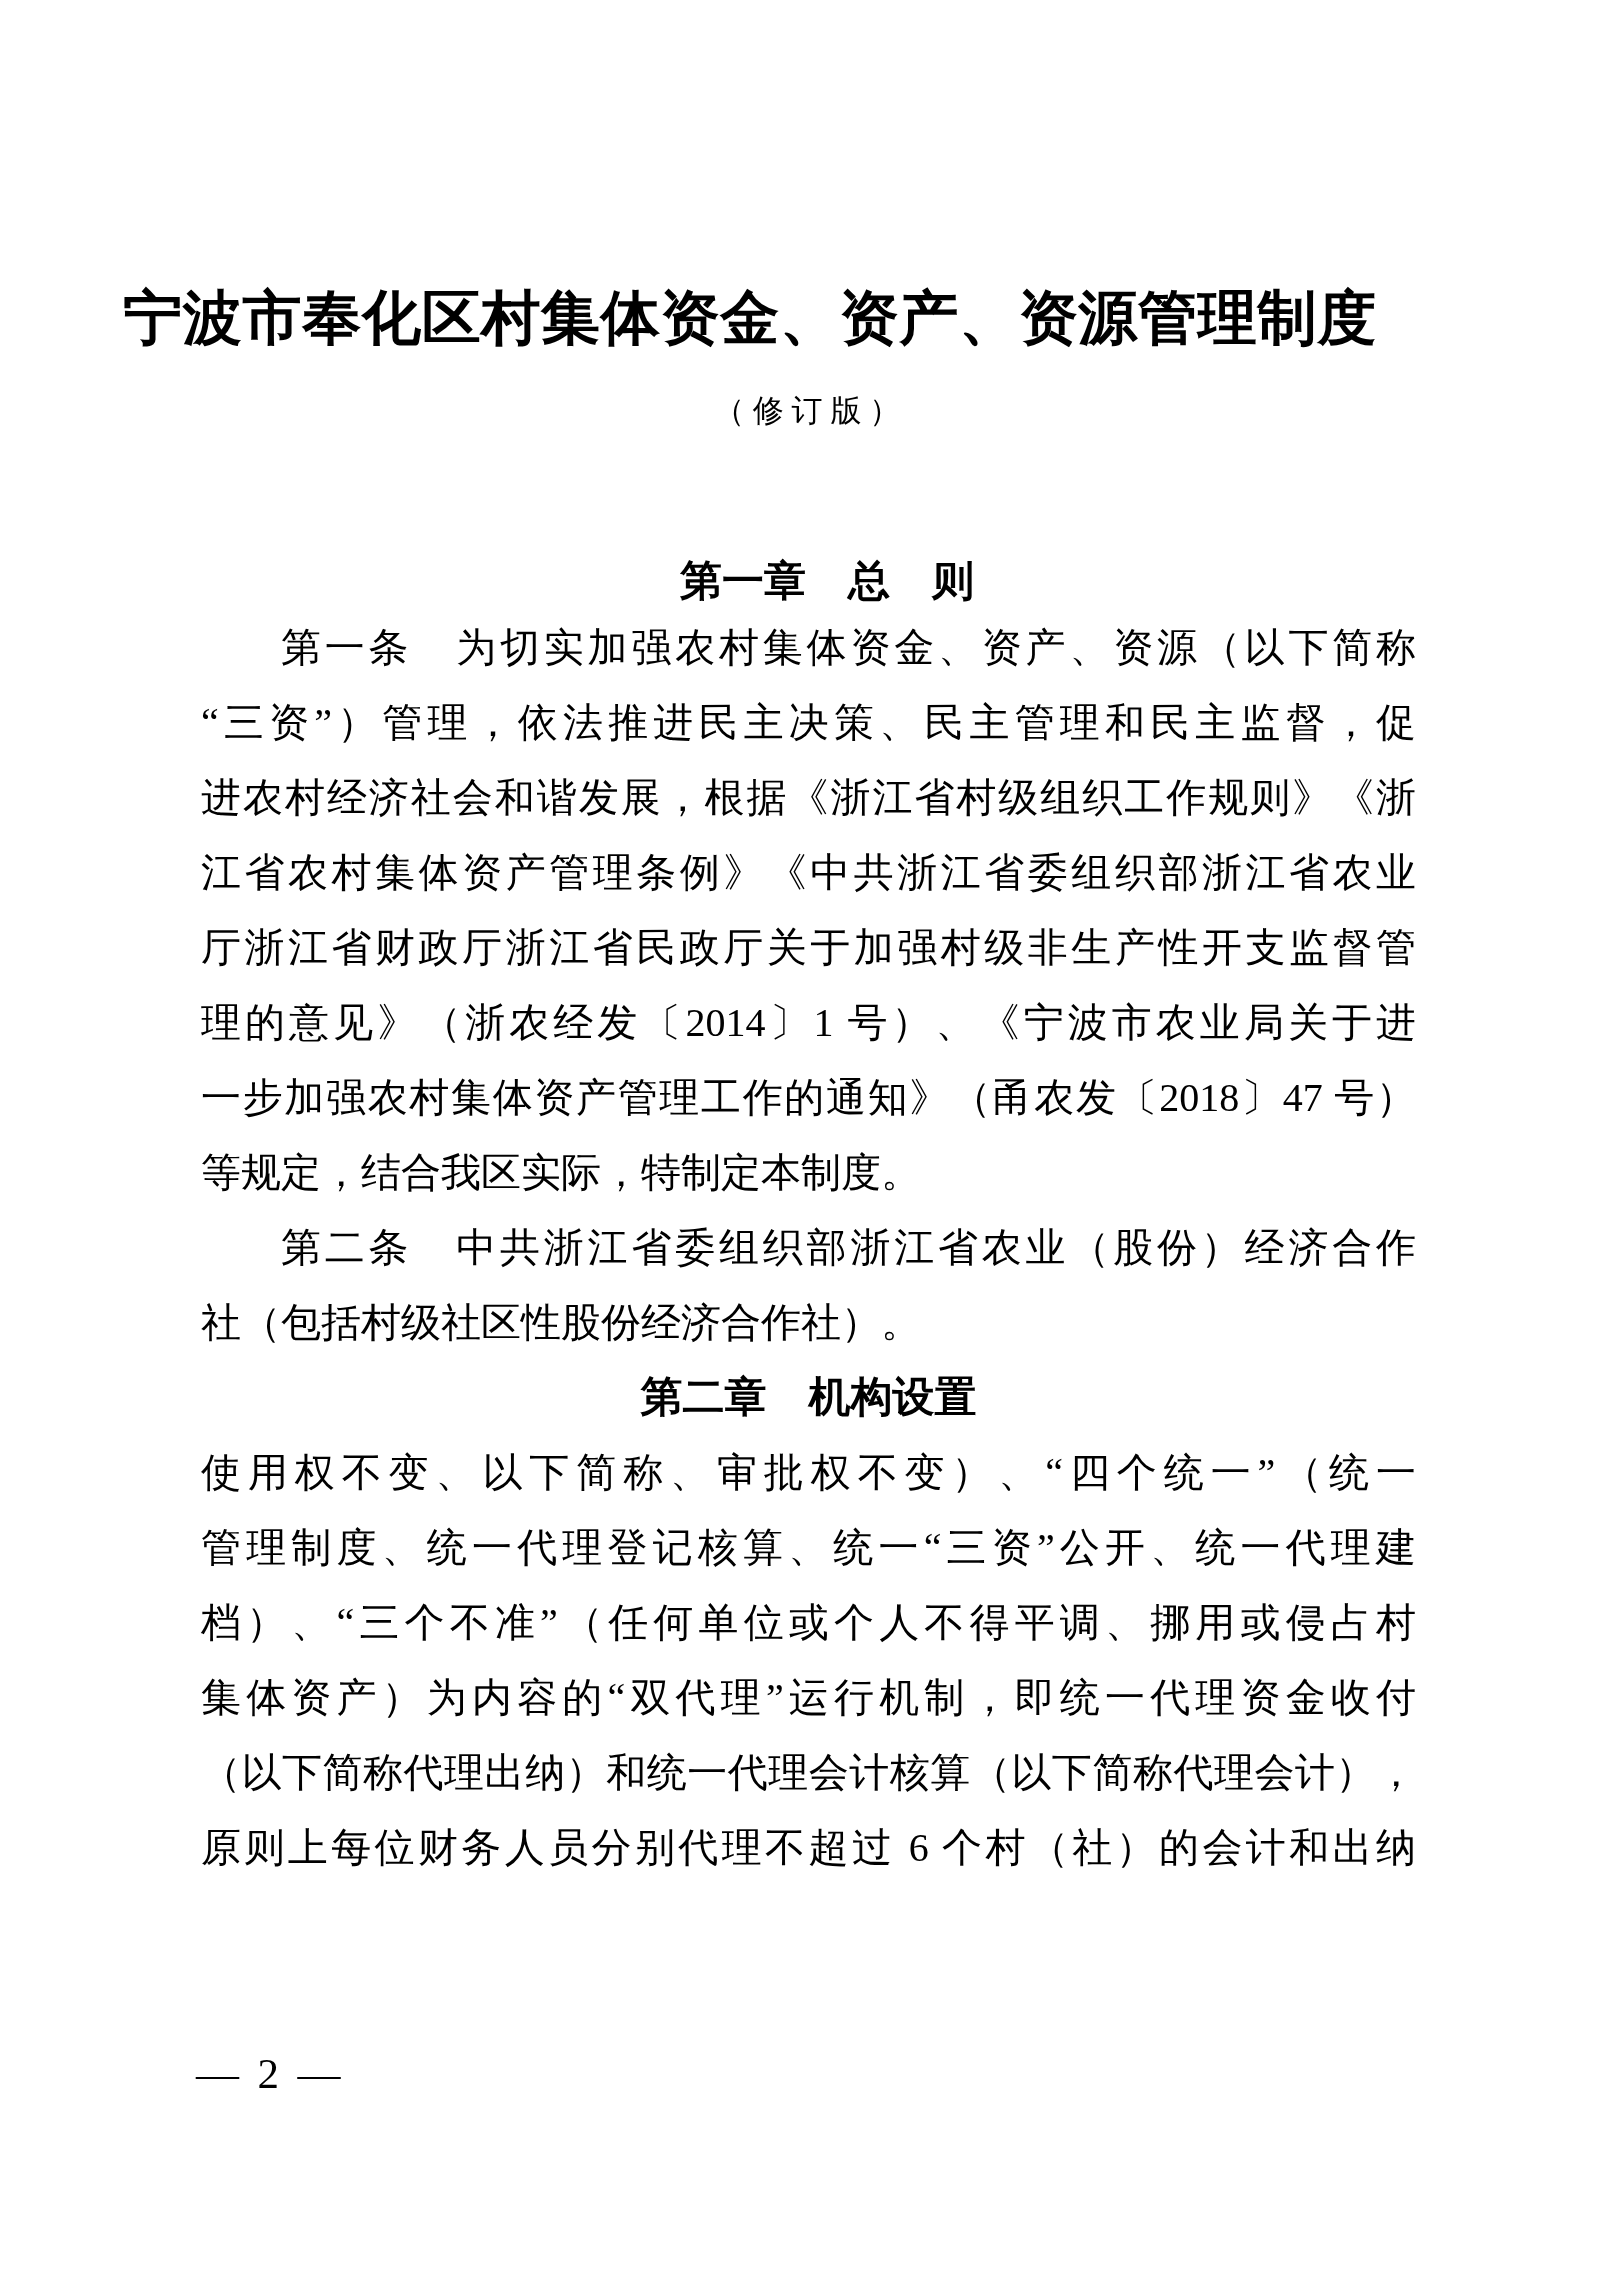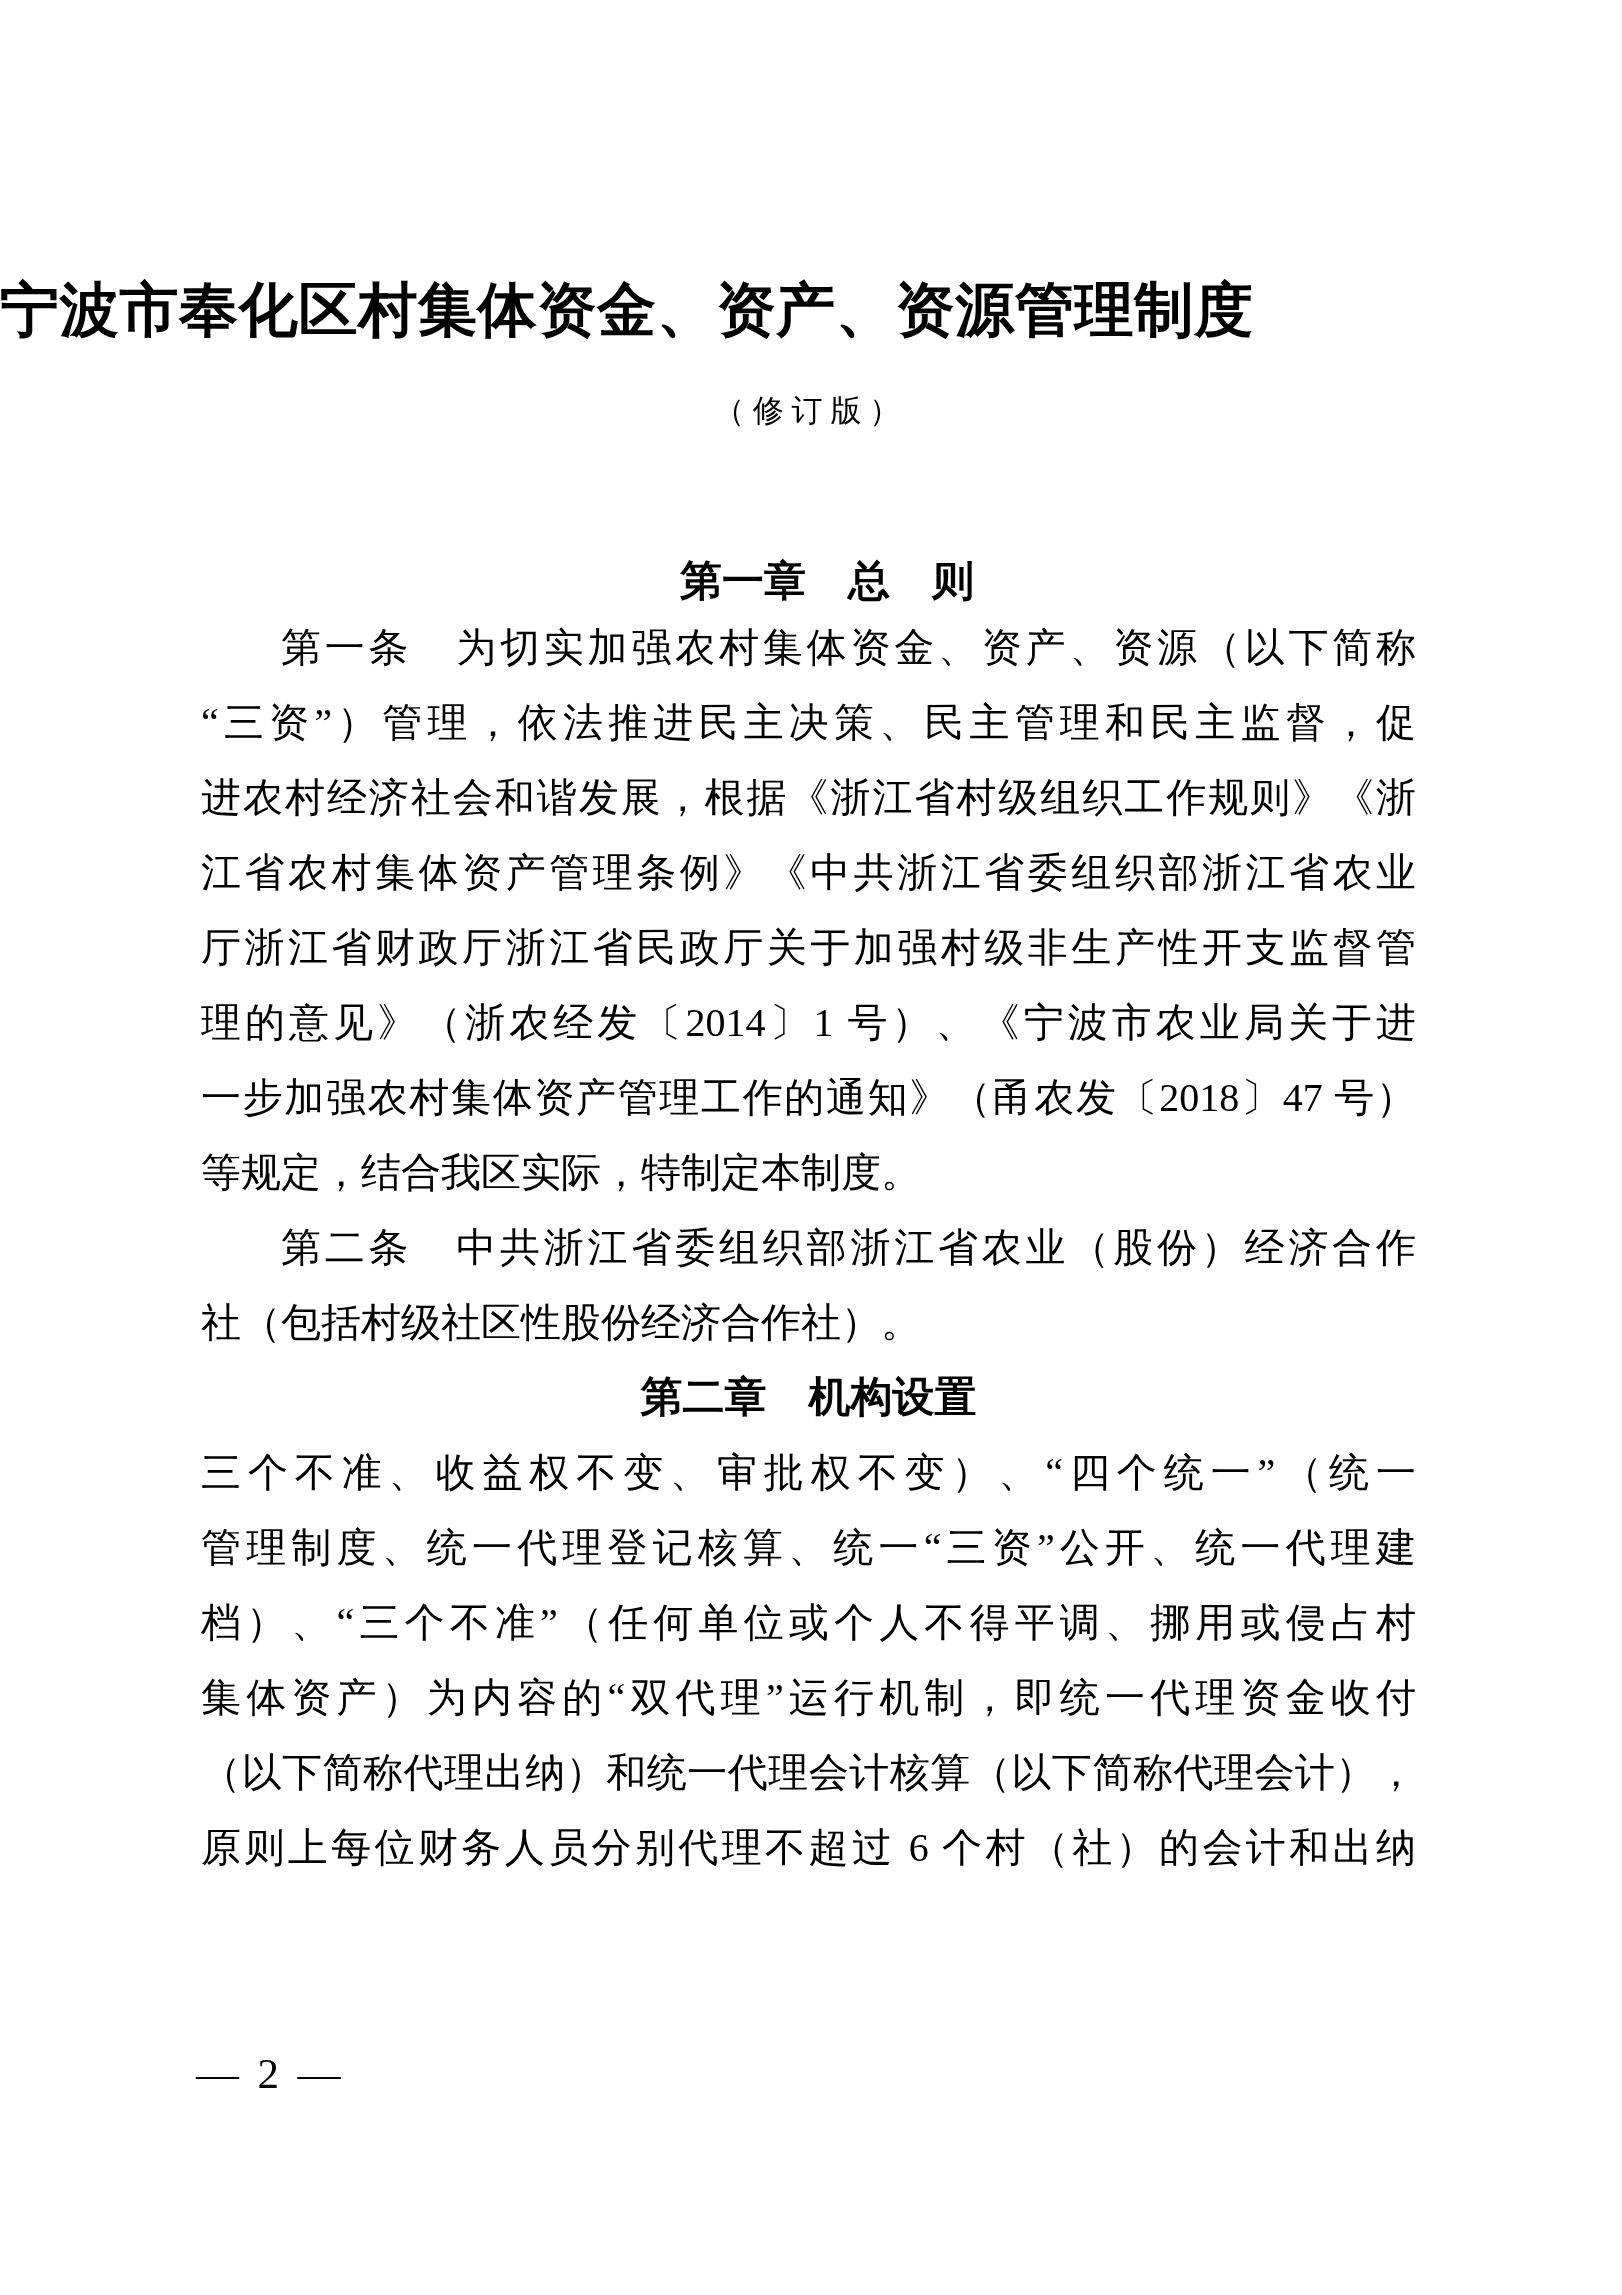--- a/index.html
+++ b/index.html
@@ -15,22 +15,22 @@
     background: #ffffff;
     color: #000000;
     overflow: hidden;
     font-family: "Liberation Serif", "DejaVu Serif", serif;
   }
   .doc-title {
     position: absolute;
     top: 277px;
     left: 0;
     width: 1484px;
-    margin: 0;
-    text-align: left;
+    margin: 8px;
+    text-align: center;
     font-family: "Liberation Serif", "DejaVu Serif", serif;
     font-weight: 700;
     font-size: 59px;
     line-height: 1.15;
     letter-spacing: 0.7px;
     white-space: nowrap;
   }
   .doc-subtitle {
     position: absolute;
     top: 391px;
@@ -115,21 +115,21 @@
     <div class="line">厅浙江省财政厅浙江省民政厅关于加强村级非生产性开支监督管</div>
     <div class="line">理的意见》（浙农经发〔2014〕1 号）、《宁波市农业局关于进</div>
     <div class="line">一步加强农村集体资产管理工作的通知》（甬农发〔2018〕47 号）</div>
     <div class="line para-end">等规定，结合我区实际，特制定本制度。</div>
 
     <div class="line indent">第二条　中共浙江省委组织部浙江省农业（股份）经济合作</div>
     <div class="line para-end">社（包括村级社区性股份经济合作社）。</div>
 
     <h2 class="chapter-heading-inline">第二章　机构设置</h2>
 
-    <div class="line">三个不准、收益权不变、审批权不变）、“四个统一”（统一</div>
+    <div class="line">使用权不变、以下简称、审批权不变）、“四个统一”（统一</div>
     <div class="line">管理制度、统一代理登记核算、统一“三资”公开、统一代理建</div>
     <div class="line">档）、“三个不准”（任何单位或个人不得平调、挪用或侵占村</div>
     <div class="line">集体资产）为内容的“双代理”运行机制，即统一代理资金收付</div>
     <div class="line">（以下简称代理出纳）和统一代理会计核算（以下简称代理会计），</div>
     <div class="line">原则上每位财务人员分别代理不超过 6 个村（社）的会计和出纳</div>
 
   </div>
 
   <div class="page-number">— 2 —</div>
 

